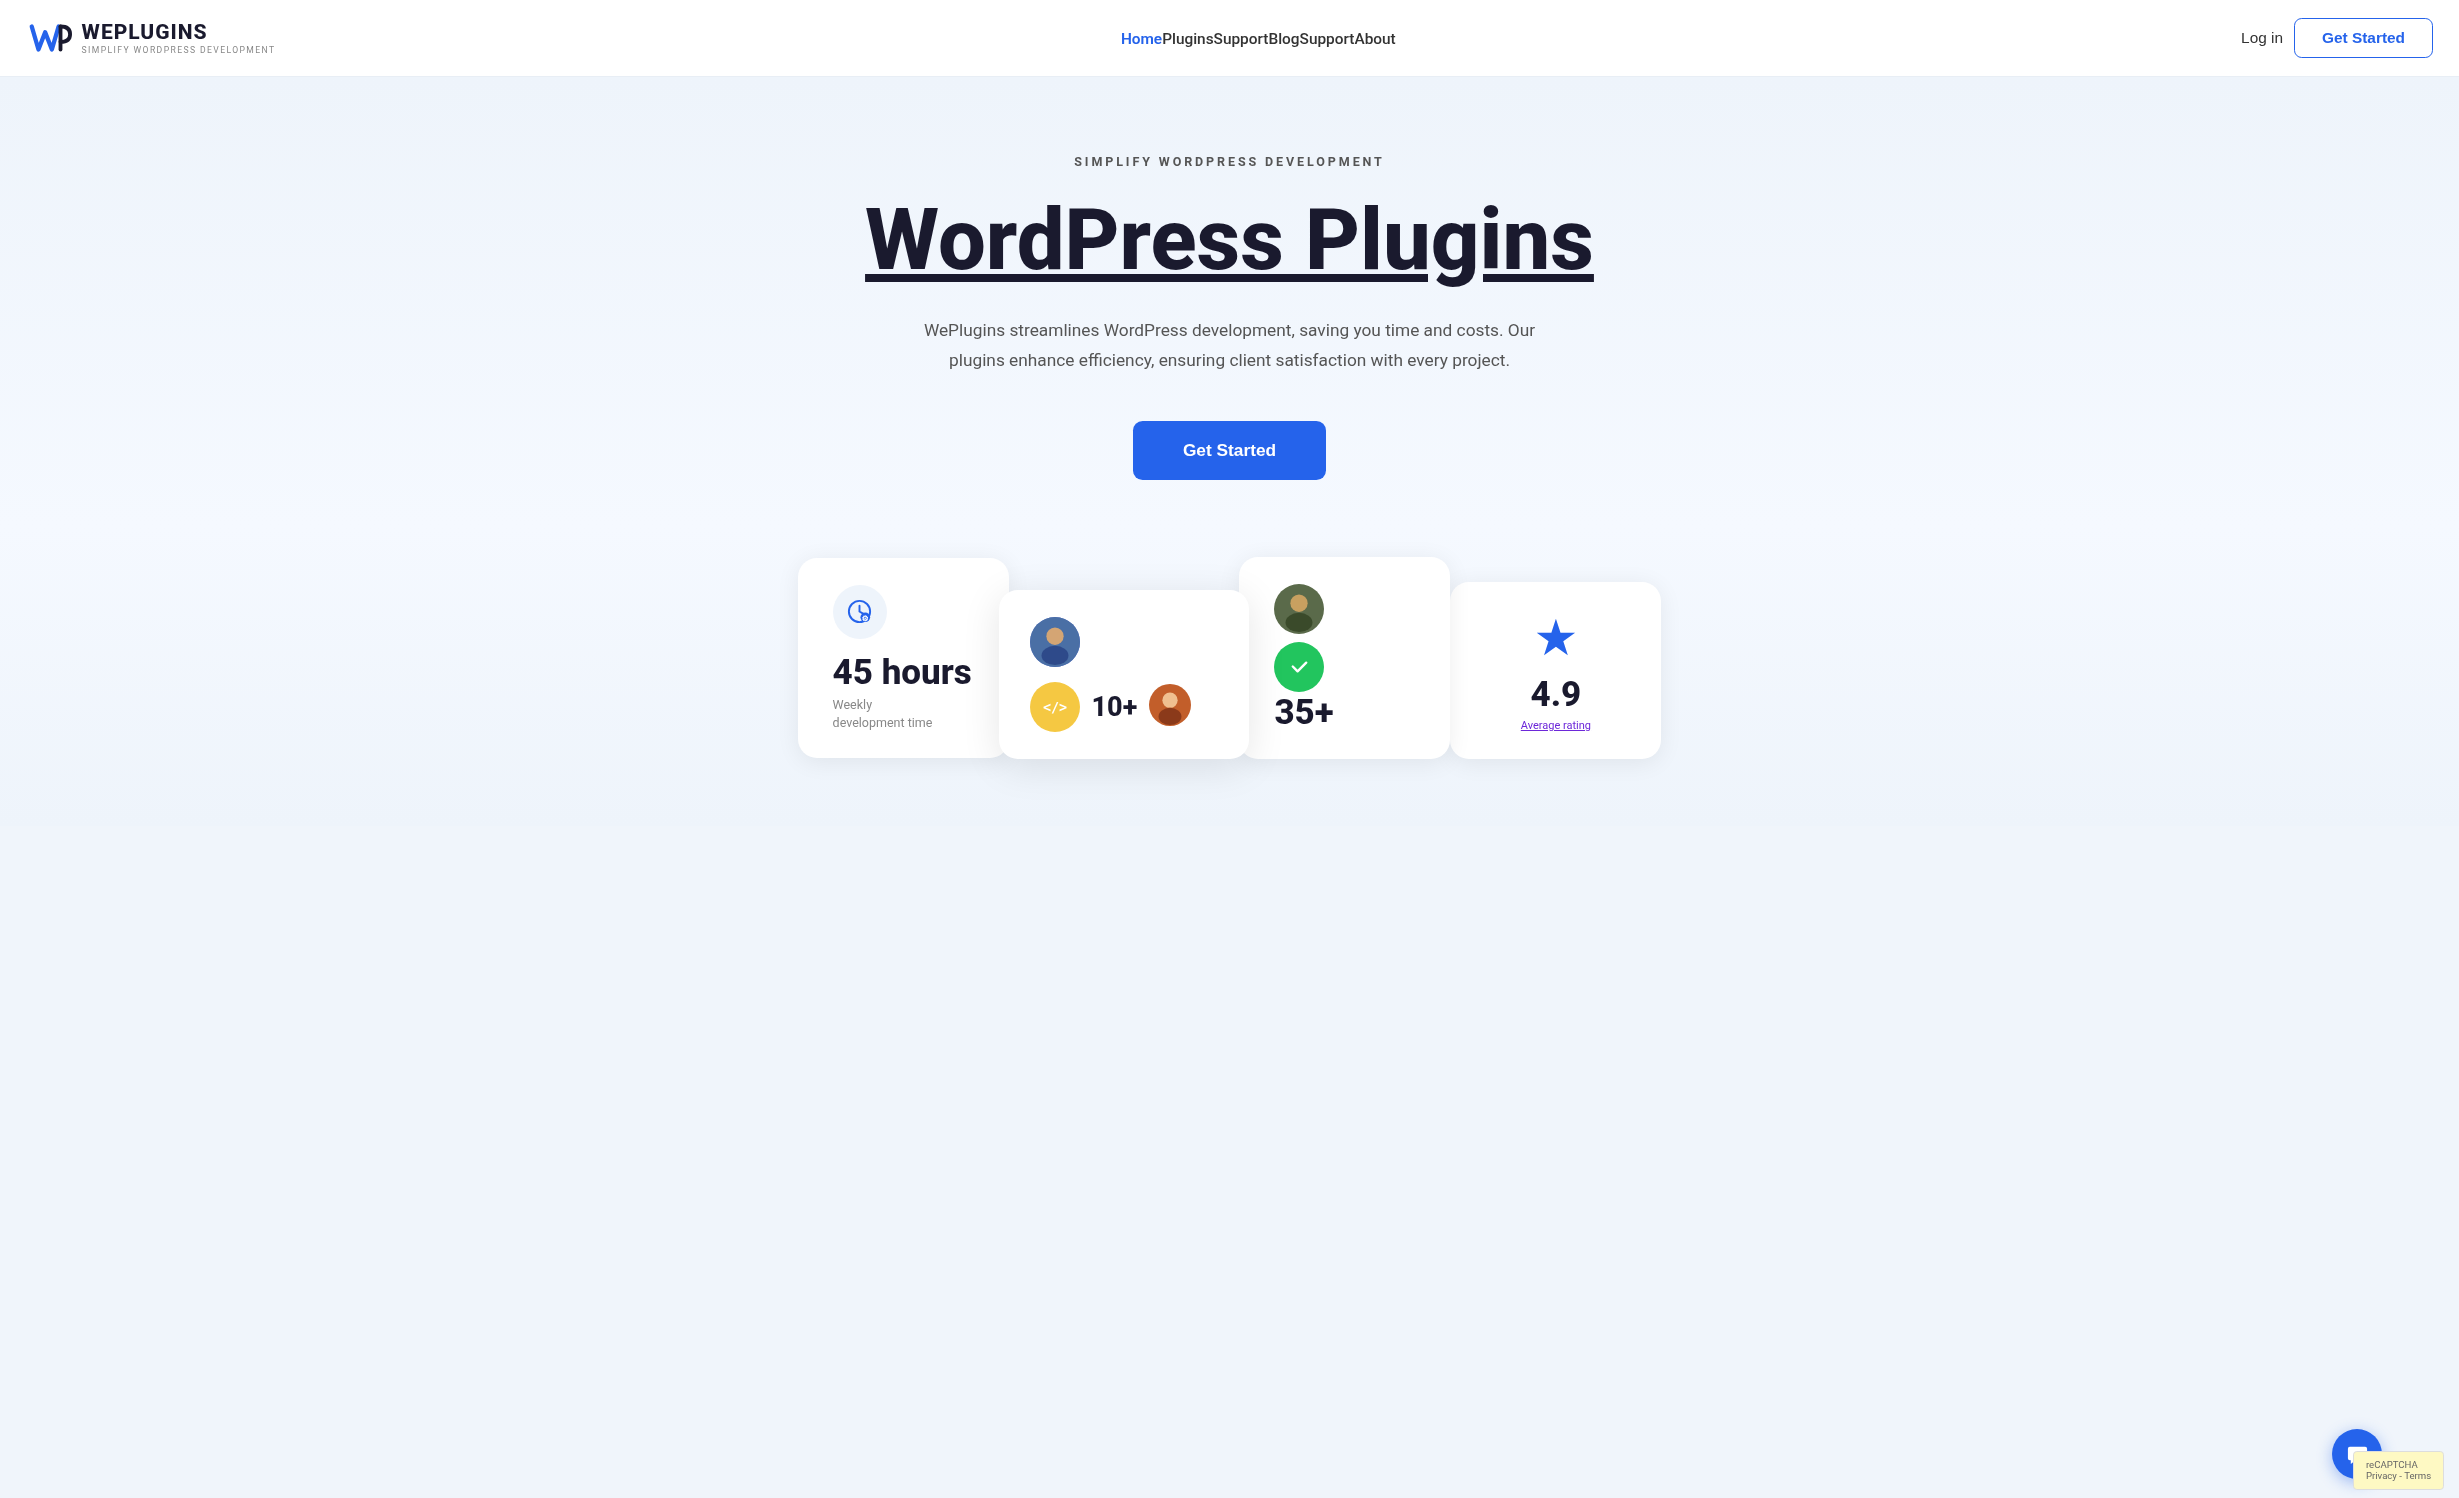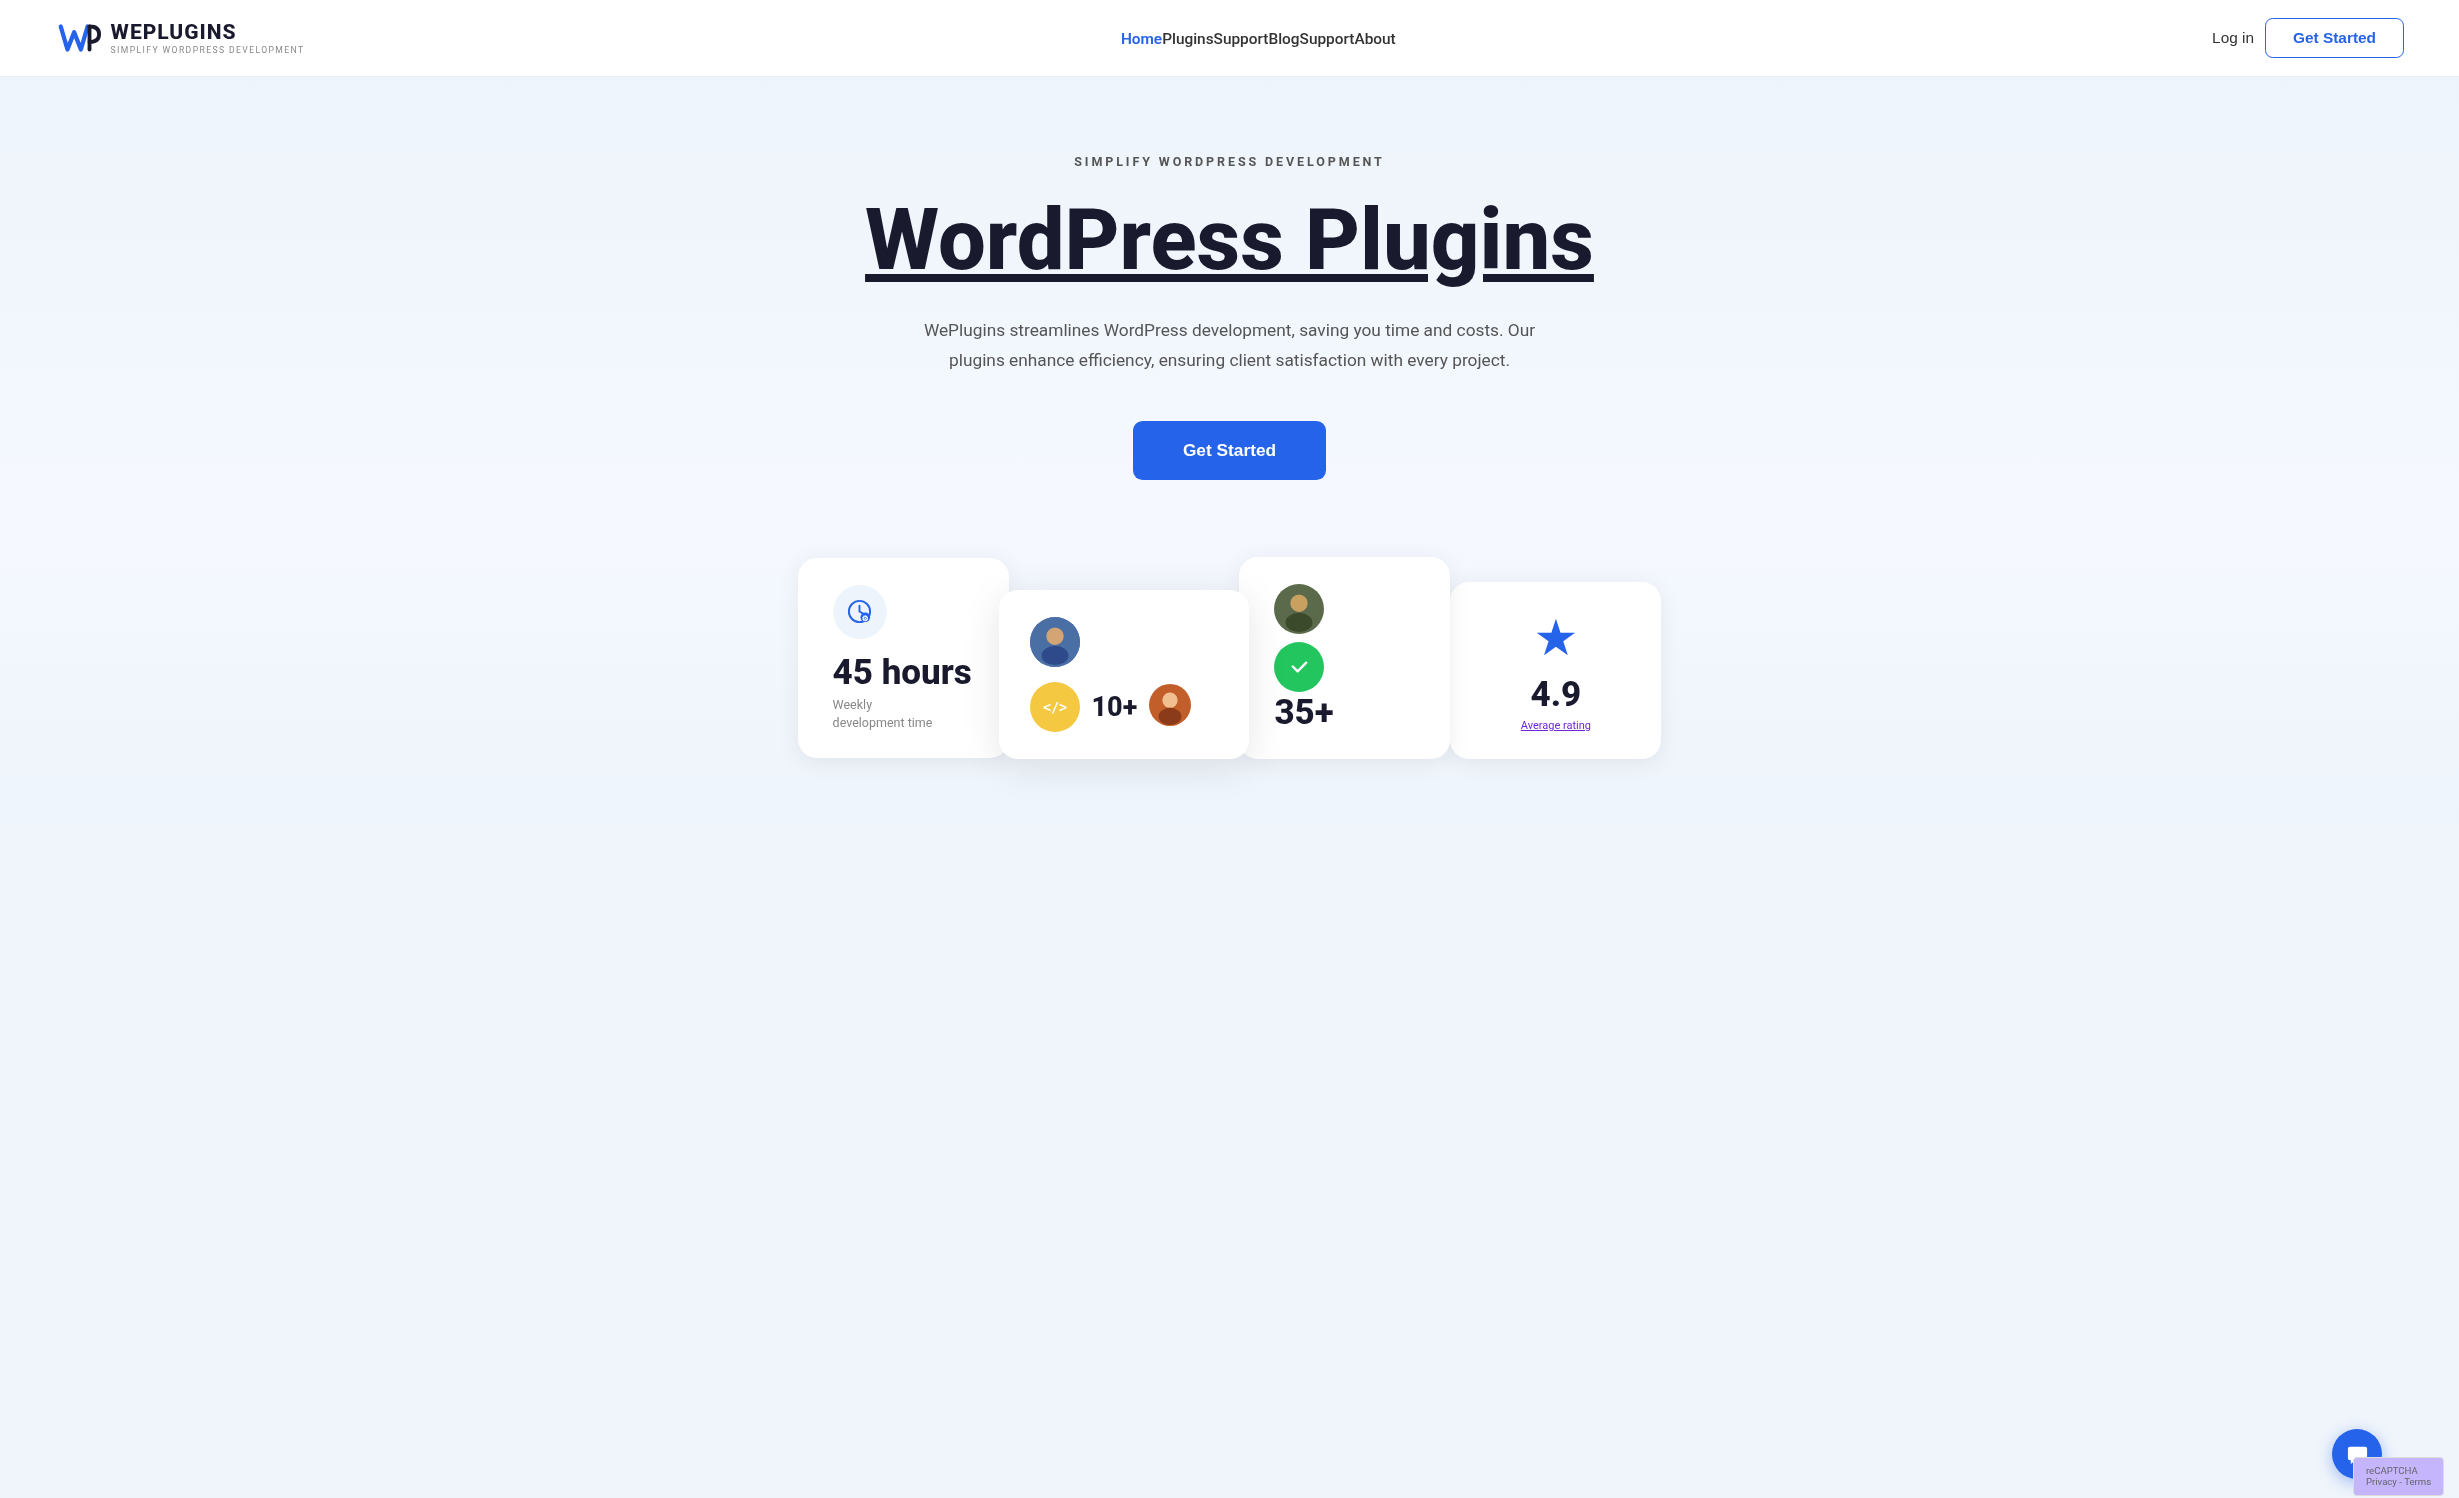--- a/index.html
+++ b/index.html
@@ -9,21 +9,21 @@
       min-height: 100vh;
       overflow-x: hidden;
     }
 
     
     .navbar {
       background: #fff;
       display: flex;
       align-items: center;
       justify-content: space-between;
-      padding: 0 55px;
+      padding: 0 26px;
       height: 77px;
       border-bottom: 1px solid #e8eef5;
       position: sticky;
       top: 0;
       z-index: 100;
     }
     .navbar-logo {
       display: flex;
       align-items: center;
       gap: 9.6px;
@@ -263,23 +263,23 @@
       display: flex;
       align-items: center;
       justify-content: center;
       color: #fff;
       font-size: 23px;
     }
 
     
     .recaptcha-badge {
       position: fixed;
-      bottom: 2px;
+      bottom: 8px;
       right: 15.4px;
-      background: #c4b5fd;
+      background: #fef9c3;
       border: 1px solid #ddd;
       border-radius: 3.8px;
       padding: 7.7px 11.5px;
       font-size: 9.6px;
       color: #666;
       z-index: 999;
     }
 
     
     .chat-bubble {

